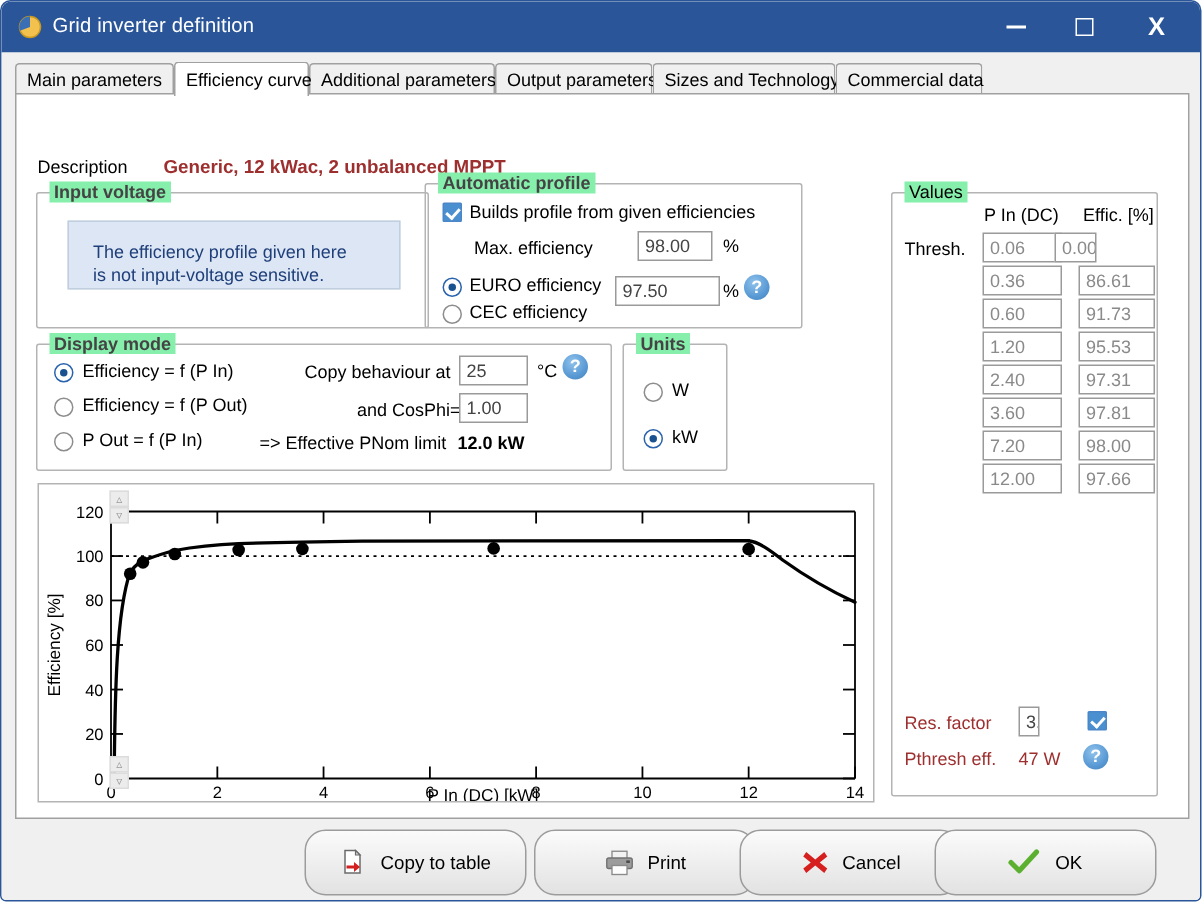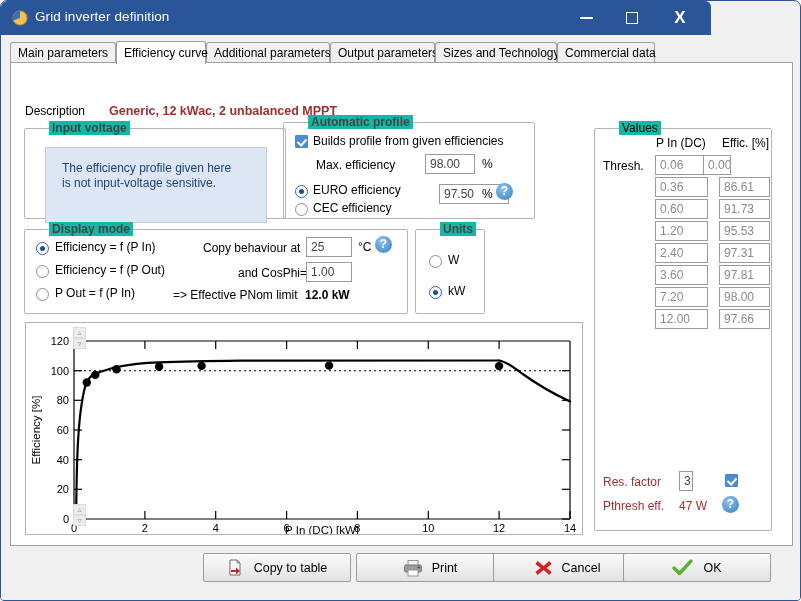--- a/index.html
+++ b/index.html
@@ -16,21 +16,21 @@
   .window {
     position: absolute; left: 0; top: 0;
     width: 801px; height: 601px;
     background: #f0f0f0;
     border: 1px solid #2a5699;
     border-radius: 7px 7px 4px 4px;
     overflow: hidden;
   }
   .titlebar {
     position: absolute; left: 0; top: 0;
-    width: 710px; height: 34px;
+    width: 801px; height: 34px;
     background: #2a5699;
     border-radius: 6px 6px 0 0;
     color: #ffffff;
   }
   .title-icon {
     position: absolute; left: 11px; top: 9px;
     width: 16px; height: 16px;
   }
   .title-text {
     position: absolute; left: 34px; top: 8px;
@@ -92,27 +92,26 @@
   .lbl-red { color: #9e2f2f; }
   .bold { font-weight: bold; }
 
   .groupbox {
     position: absolute;
     border: 1px solid #b4b4b4;
     border-radius: 2px;
   }
   .gb-title {
     position: absolute; top: -8px; left: 8px;
-    background: #14b8a6;
+    background: #86efac;
     padding: 0 3px;
     font-size: 12px;
     font-weight: bold;
     color: #444444;
     white-space: nowrap;
-    margin-left: 16px;
   }
   .gb-title.plain { font-weight: normal; color: #000; }
 
   .textbox {
     position: absolute;
     background: #ffffff;
     border: 1px solid #9a9a9a;
     font-family: "Liberation Sans", sans-serif;
     font-size: 12px;
     color: #444;
@@ -188,22 +187,22 @@
     font-size: 8px;
     text-align: center;
     line-height: 10px;
   }
 
   
   .btn {
     position: absolute;
     background: linear-gradient(#fbfbfb, #e2e2e2);
     border: 1px solid #9c9c9c;
-    border-radius: 2px;
-    height: 29px;
+    border-radius: 14px;
+    height: 44px;
     font-size: 12.5px;
     color: #000;
     display: flex; align-items: center; justify-content: center;
     gap: 9px;
   }
 
   svg { display: block; }
 </style>
 </head>
 <body>
@@ -238,42 +237,42 @@
       <div class="tab" style="left:547px; width:98px;">Commercial data</div>
     </div>
 
     <div class="tabpage">
 
       <div class="lbl" style="left:14px; top:41px;">Description</div>
       <div class="lbl lbl-red bold" style="left:98px; top:41px; font-size:12.5px;">Generic, 12 kWac, 2 unbalanced MPPT</div>
 
       <div class="groupbox" style="left:13px; top:65px; width:262px; height:91px;">
         <span class="gb-title">Input voltage</span>
-        <div class="infobox" style="left:20px; top:18px; width:222px; height:76px;">
+        <div class="infobox" style="left:20px; top:18px; width:222px; height:46px;">
           <div>The efficiency profile given here</div>
           <div>is not input-voltage sensitive.</div>
         </div>
       </div>
 
       <div class="groupbox" style="left:272px; top:59px; width:252px; height:97px;">
         <span class="gb-title">Automatic profile</span>
 
         <div class="checkbox" style="left:11px; top:12px;"></div>
         <div class="lbl" style="left:29px; top:11px;">Builds profile from given efficiencies</div>
 
         <div class="lbl" style="left:32px; top:35px;">Max. efficiency</div>
         <div class="textbox" style="left:141px; top:31px; width:50px;">98.00</div>
         <div class="lbl" style="left:198px; top:34px;">%</div>
 
         <div class="radio on" style="left:11px; top:62px;"></div>
         <div class="lbl" style="left:29px; top:60px;">EURO efficiency</div>
         <div class="radio" style="left:11px; top:80px;"></div>
         <div class="lbl" style="left:29px; top:78px;">CEC efficiency</div>
 
-        <div class="textbox" style="left:155px; top:61px; width:70px;">97.50</div>
+        <div class="textbox" style="left:126px; top:61px; width:70px;">97.50</div>
         <div class="lbl" style="left:198px; top:64px;">%</div>
         <div class="helpicon" style="left:212px; top:60px;">?</div>
       </div>
 
       <div class="groupbox" style="left:13px; top:166px; width:384px; height:85px;">
         <span class="gb-title">Display mode</span>
 
         <div class="radio on" style="left:11px; top:12px;"></div>
         <div class="lbl" style="left:30px; top:10px;">Efficiency = f (P In)</div>
 

